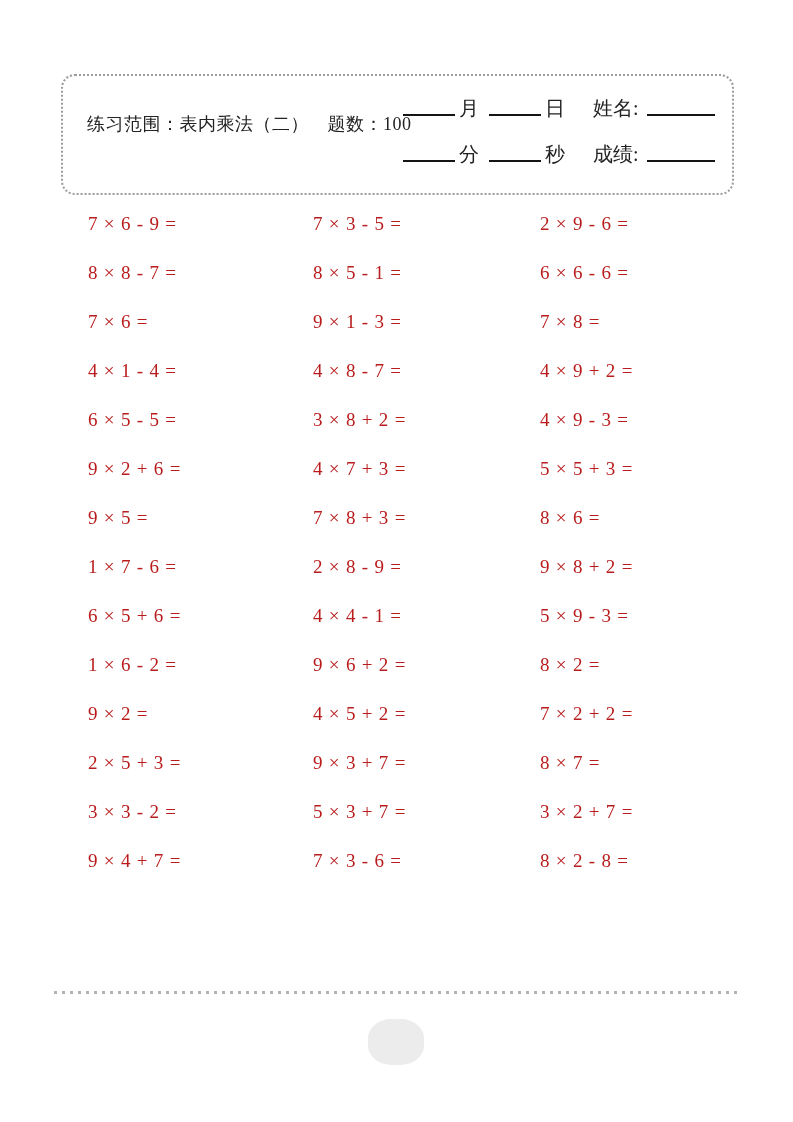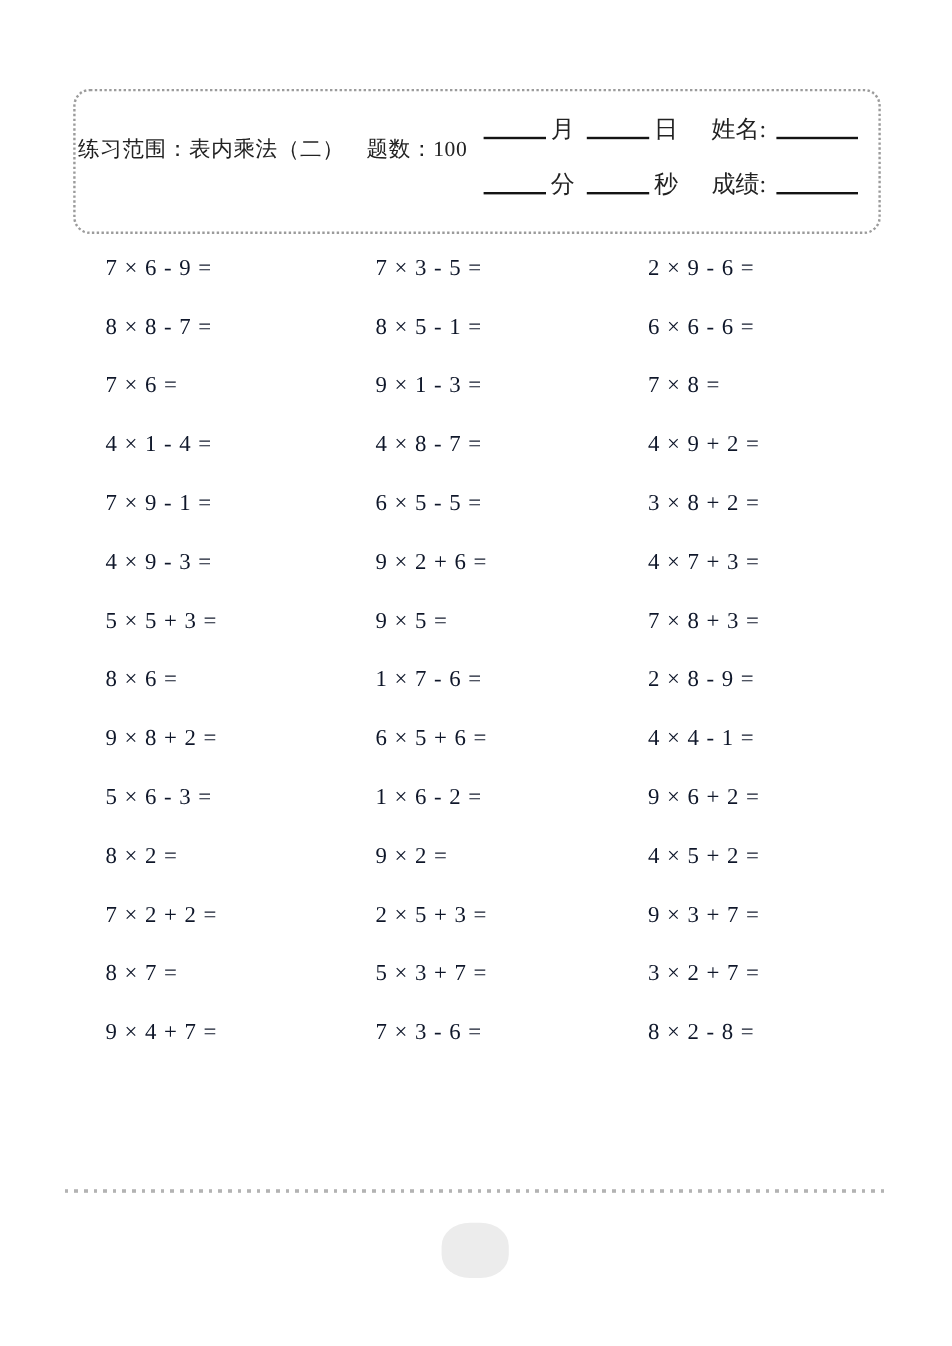--- a/index.html
+++ b/index.html
@@ -17,21 +17,21 @@
     position: absolute;
     left: 61px; top: 74px;
     width: 673px; height: 121px;
     box-sizing: border-box;
     border: 2px dotted #9b9b9b;
     border-radius: 14px;
     background: #ffffff;
   }
   .header-title {
     position: absolute;
-    left: 2px; top: 36px;
+    left: 24px; top: 36px;
     font-size: 18px;
     letter-spacing: 0.5px;
     white-space: nowrap;
     color: #222222;
   }
   .hdr-row {
     position: absolute;
     display: flex;
     align-items: flex-end;
     white-space: nowrap;
@@ -59,21 +59,21 @@
     left: 88px; top: 199px;
     display: grid;
     grid-template-columns: 225px 227px 220px;
     grid-auto-rows: 49px;
     align-items: center;
     font-size: 19px;
   }
   .problem {
     white-space: nowrap;
     letter-spacing: 0.8px;
-    color: #0f172a;
+    color: #b91c1c;
   }
   
   .divider {
     position: absolute;
     left: 54px; top: 991px;
     width: 687px; height: 3px;
     background: repeating-linear-gradient(90deg, #b3b3b3 0 3px, transparent 3px 8px);
   }
   .page-marker {
     position: absolute;
@@ -116,45 +116,45 @@
       <div class="problem">2 × 9 - 6 =</div>
       <div class="problem">8 × 8 - 7 =</div>
       <div class="problem">8 × 5 - 1 =</div>
       <div class="problem">6 × 6 - 6 =</div>
       <div class="problem">7 × 6 =</div>
       <div class="problem">9 × 1 - 3 =</div>
       <div class="problem">7 × 8 =</div>
       <div class="problem">4 × 1 - 4 =</div>
       <div class="problem">4 × 8 - 7 =</div>
       <div class="problem">4 × 9 + 2 =</div>
-      <div class="problem">7 × 9 - 1 =</div>
       <div class="problem">6 × 5 - 5 =</div>
       <div class="problem">3 × 8 + 2 =</div>
       <div class="problem">4 × 9 - 3 =</div>
       <div class="problem">9 × 2 + 6 =</div>
       <div class="problem">4 × 7 + 3 =</div>
       <div class="problem">5 × 5 + 3 =</div>
       <div class="problem">9 × 5 =</div>
       <div class="problem">7 × 8 + 3 =</div>
       <div class="problem">8 × 6 =</div>
       <div class="problem">1 × 7 - 6 =</div>
       <div class="problem">2 × 8 - 9 =</div>
       <div class="problem">9 × 8 + 2 =</div>
       <div class="problem">6 × 5 + 6 =</div>
       <div class="problem">4 × 4 - 1 =</div>
-      <div class="problem">5 × 6 - 3 =</div>
+      <div class="problem">5 × 9 - 3 =</div>
       <div class="problem">1 × 6 - 2 =</div>
       <div class="problem">9 × 6 + 2 =</div>
       <div class="problem">8 × 2 =</div>
       <div class="problem">9 × 2 =</div>
       <div class="problem">4 × 5 + 2 =</div>
       <div class="problem">7 × 2 + 2 =</div>
       <div class="problem">2 × 5 + 3 =</div>
       <div class="problem">9 × 3 + 7 =</div>
       <div class="problem">8 × 7 =</div>
+      <div class="problem">3 × 3 - 2 =</div>
       <div class="problem">5 × 3 + 7 =</div>
       <div class="problem">3 × 2 + 7 =</div>
       <div class="problem">9 × 4 + 7 =</div>
       <div class="problem">7 × 3 - 6 =</div>
       <div class="problem">8 × 2 - 8 =</div>
     </div>
 
   <div class="divider"></div>
 
   <div class="page-marker"></div>

